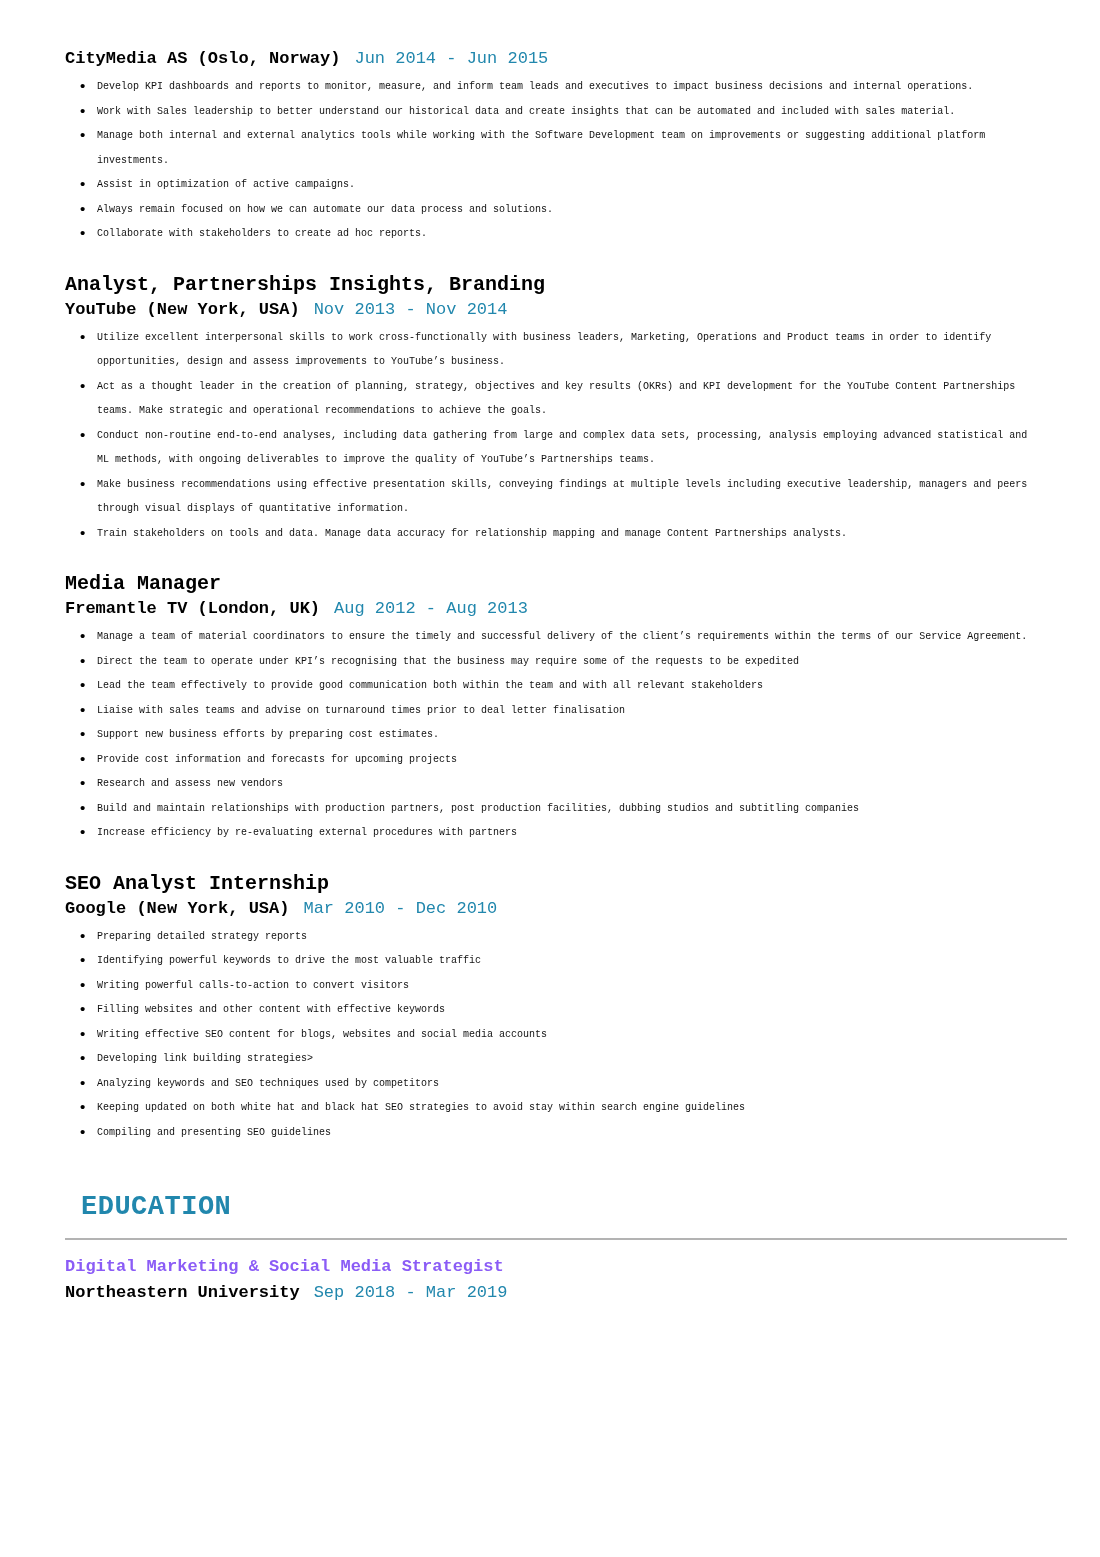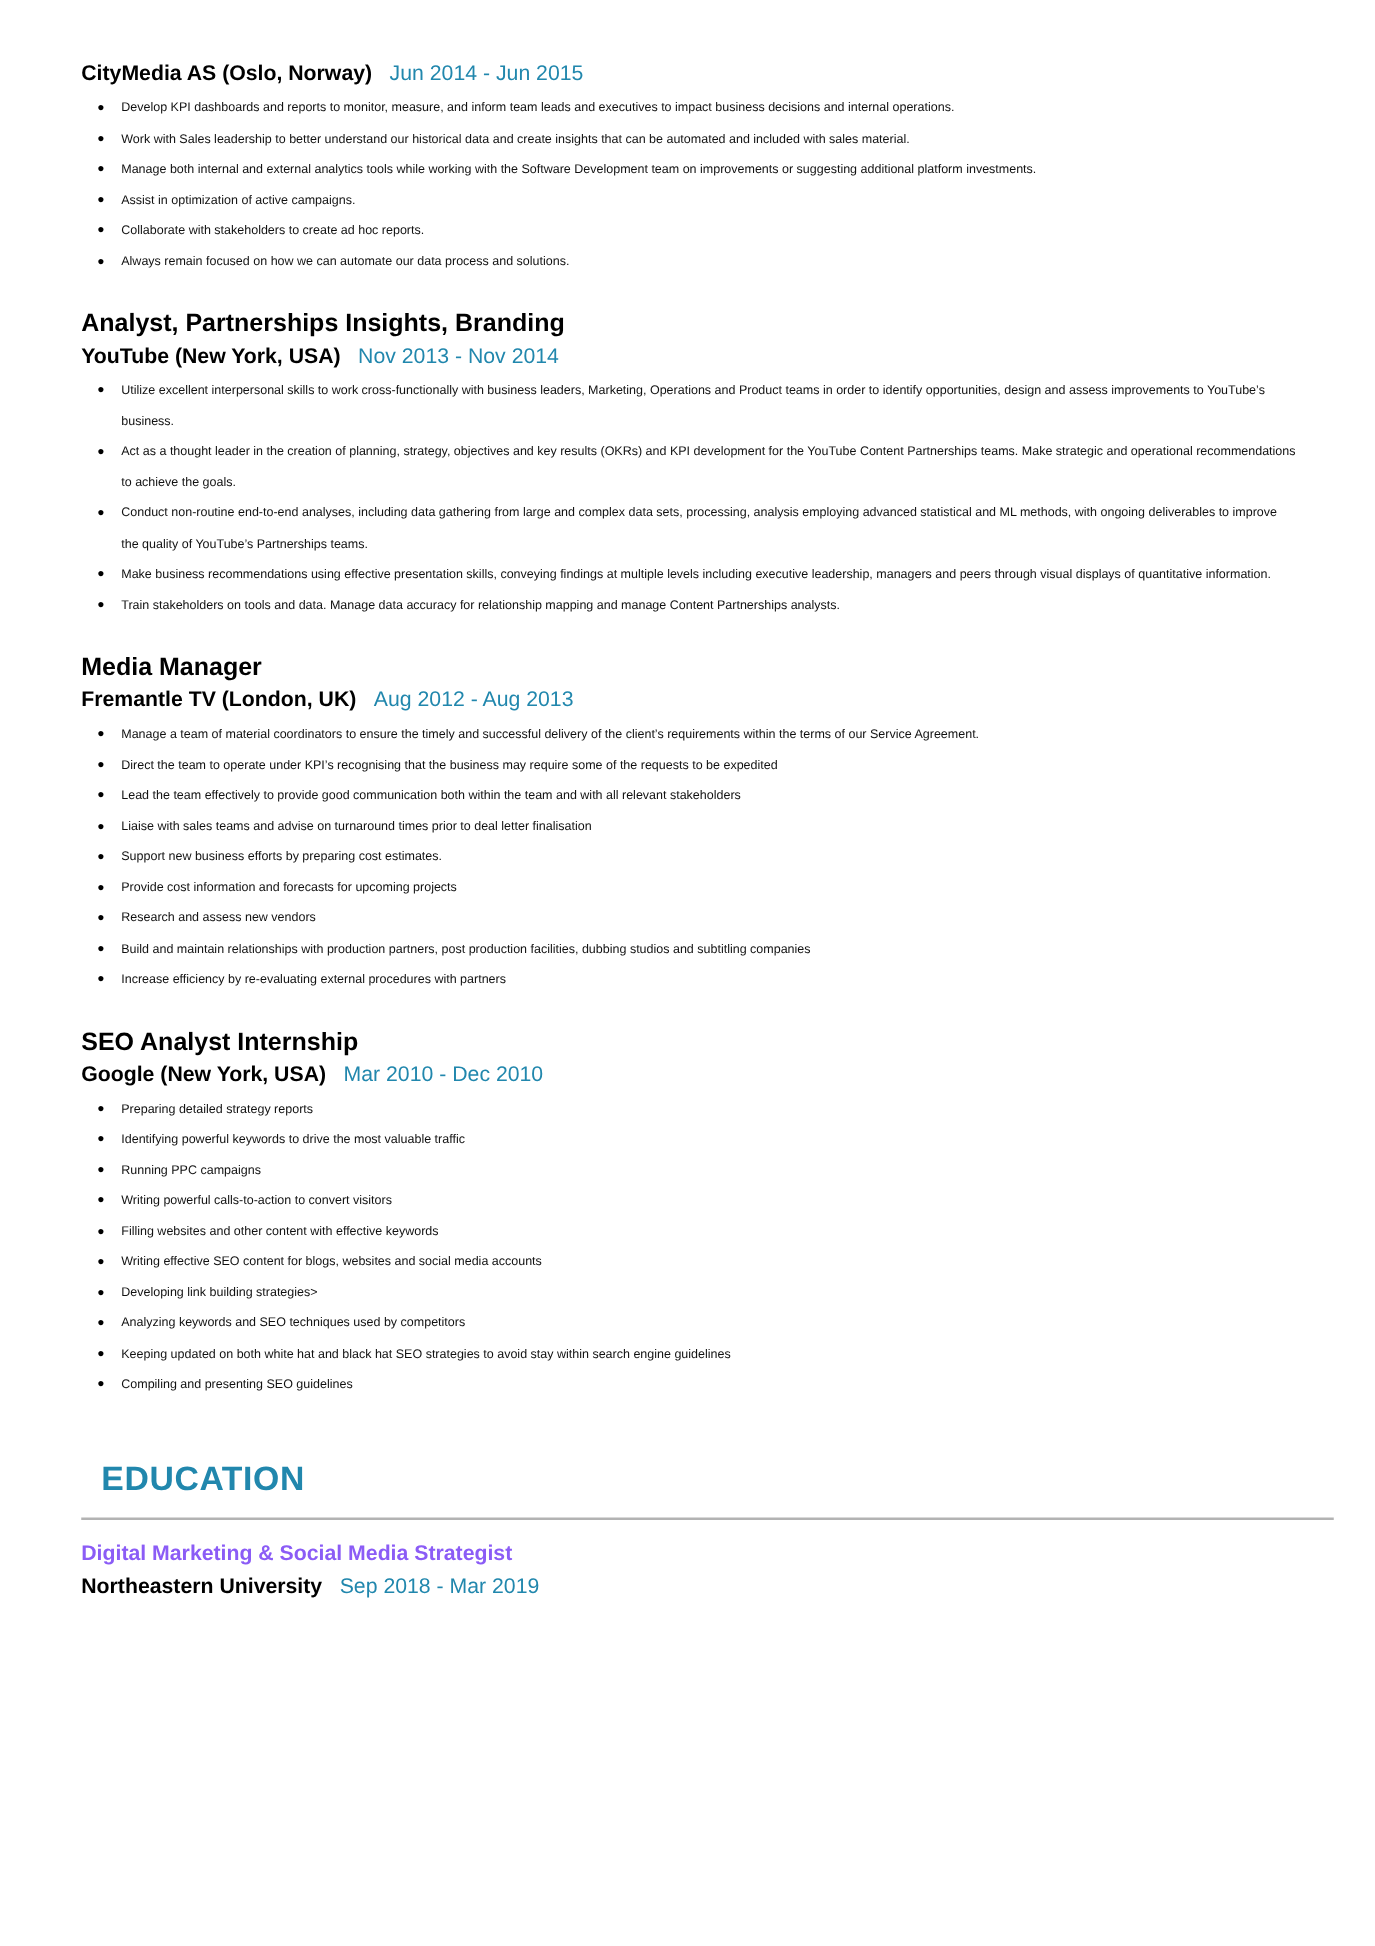--- a/index.html
+++ b/index.html
@@ -4,21 +4,21 @@
 <style>
   :root { --accent:#2187ad; --text:#111111; --rule:#b3b3b3; --bg:#ffffff; }
   * { box-sizing:border-box; }
   html,body { margin:0; padding:0; }
   body {
     width:1100px; height:1557px; overflow:hidden;
     background:var(--bg);
     color:var(--text);
     font-family:"Liberation Sans", sans-serif;
   }
-  .page { padding:46px 33px 0 65px; }
+  .page { padding:46px 33px 0 65px;font-family:Liberation Mono, monospace; }
 
   
   .job + .job { margin-top:25px; }
   .job-title {
     font-size:20px; font-weight:bold; line-height:25px; color:#000;
   }
   .job-company-line {
     font-size:17px; line-height:25px;
   }
   .company { font-weight:bold; color:#000; }
@@ -75,22 +75,22 @@
 
   <section>
     <div id="jobs">
         <div class="job">
           <div class="job-company-line"><span class="company">CityMedia AS (Oslo, Norway)</span><span class="dates">Jun 2014 - Jun 2015</span></div>
           <ul class="bullets">
             <li>Develop KPI dashboards and reports to monitor, measure, and inform team leads and executives to impact business decisions and internal operations.</li>
             <li>Work with Sales leadership to better understand our historical data and create insights that can be automated and included with sales material.</li>
             <li>Manage both internal and external analytics tools while working with the Software Development team on improvements or suggesting additional platform investments.</li>
             <li>Assist in optimization of active campaigns.</li>
+            <li>Always remain focused on how we can automate our data process and solutions.</li>
             <li>Collaborate with stakeholders to create ad hoc reports.</li>
-            <li>Always remain focused on how we can automate our data process and solutions.</li>
           </ul>
         </div>
         <div class="job">
           <div class="job-title">Analyst, Partnerships Insights, Branding</div>
           <div class="job-company-line"><span class="company">YouTube (New York, USA)</span><span class="dates">Nov 2013 - Nov 2014</span></div>
           <ul class="bullets">
             <li>Utilize excellent interpersonal skills to work cross-functionally with business leaders, Marketing, Operations and Product teams in order to identify opportunities, design and assess improvements to YouTube’s business.</li>
             <li>Act as a thought leader in the creation of planning, strategy, objectives and key results (OKRs) and KPI development for the YouTube Content Partnerships teams. Make strategic and operational recommendations to achieve the goals.</li>
             <li>Conduct non-routine end-to-end analyses, including data gathering from large and complex data sets, processing, analysis employing advanced statistical and ML methods, with ongoing deliverables to improve the quality of YouTube’s Partnerships teams.</li>
             <li>Make business recommendations using effective presentation skills, conveying findings at multiple levels including executive leadership, managers and peers through visual displays of quantitative information.</li>
@@ -111,21 +111,20 @@
             <li>Build and maintain relationships with production partners, post production facilities, dubbing studios and subtitling companies</li>
             <li>Increase efficiency by re-evaluating external procedures with partners</li>
           </ul>
         </div>
         <div class="job">
           <div class="job-title">SEO Analyst Internship</div>
           <div class="job-company-line"><span class="company">Google (New York, USA)</span><span class="dates">Mar 2010 - Dec 2010</span></div>
           <ul class="bullets">
             <li>Preparing detailed strategy reports</li>
             <li>Identifying powerful keywords to drive the most valuable traffic</li>
-            <li>Running PPC campaigns</li>
             <li>Writing powerful calls-to-action to convert visitors</li>
             <li>Filling websites and other content with effective keywords</li>
             <li>Writing effective SEO content for blogs, websites and social media accounts</li>
             <li>Developing link building strategies&gt;</li>
             <li>Analyzing keywords and SEO techniques used by competitors</li>
             <li>Keeping updated on both white hat and black hat SEO strategies to avoid stay within search engine guidelines</li>
             <li>Compiling and presenting SEO guidelines</li>
           </ul>
         </div>
       </div>

